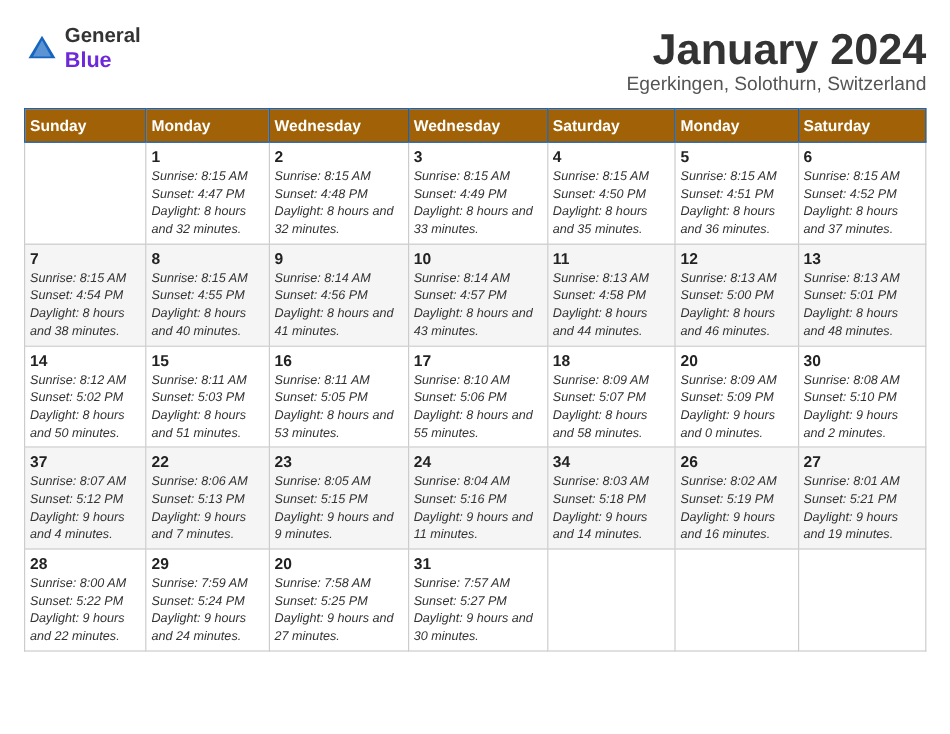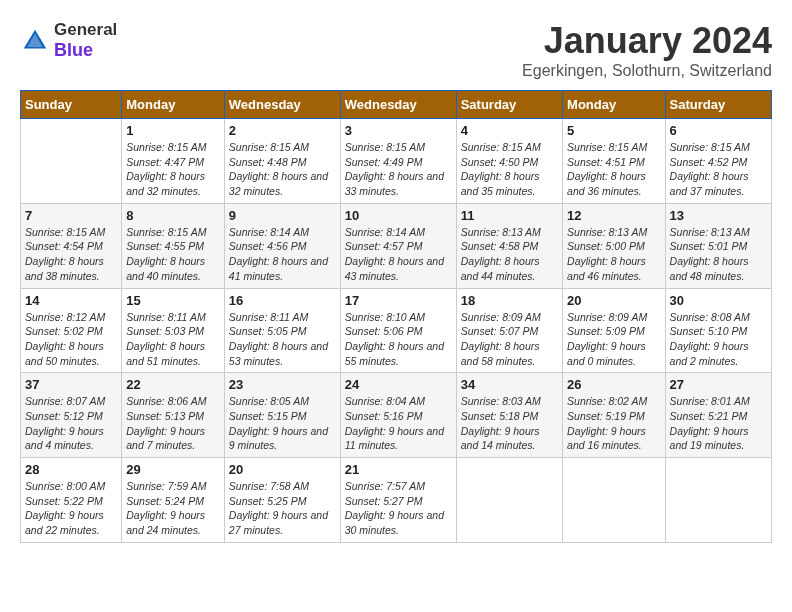--- a/index.html
+++ b/index.html
@@ -244,21 +244,21 @@
         </td>
         <td>
           <div class="day-number">29</div>
           <div class="day-info">Sunrise: 7:59 AM<br>Sunset: 5:24 PM<br>Daylight: 9 hours and 24 minutes.</div>
         </td>
         <td>
           <div class="day-number">20</div>
           <div class="day-info">Sunrise: 7:58 AM<br>Sunset: 5:25 PM<br>Daylight: 9 hours and 27 minutes.</div>
         </td>
         <td>
-          <div class="day-number">21</div>
+          <div class="day-number">31</div>
           <div class="day-info">Sunrise: 7:57 AM<br>Sunset: 5:27 PM<br>Daylight: 9 hours and 30 minutes.</div>
         </td>
         <td class="empty-cell"></td>
         <td class="empty-cell"></td>
         <td class="empty-cell"></td>
       </tr>
     </tbody>
 </table>
 
 </body></html>

